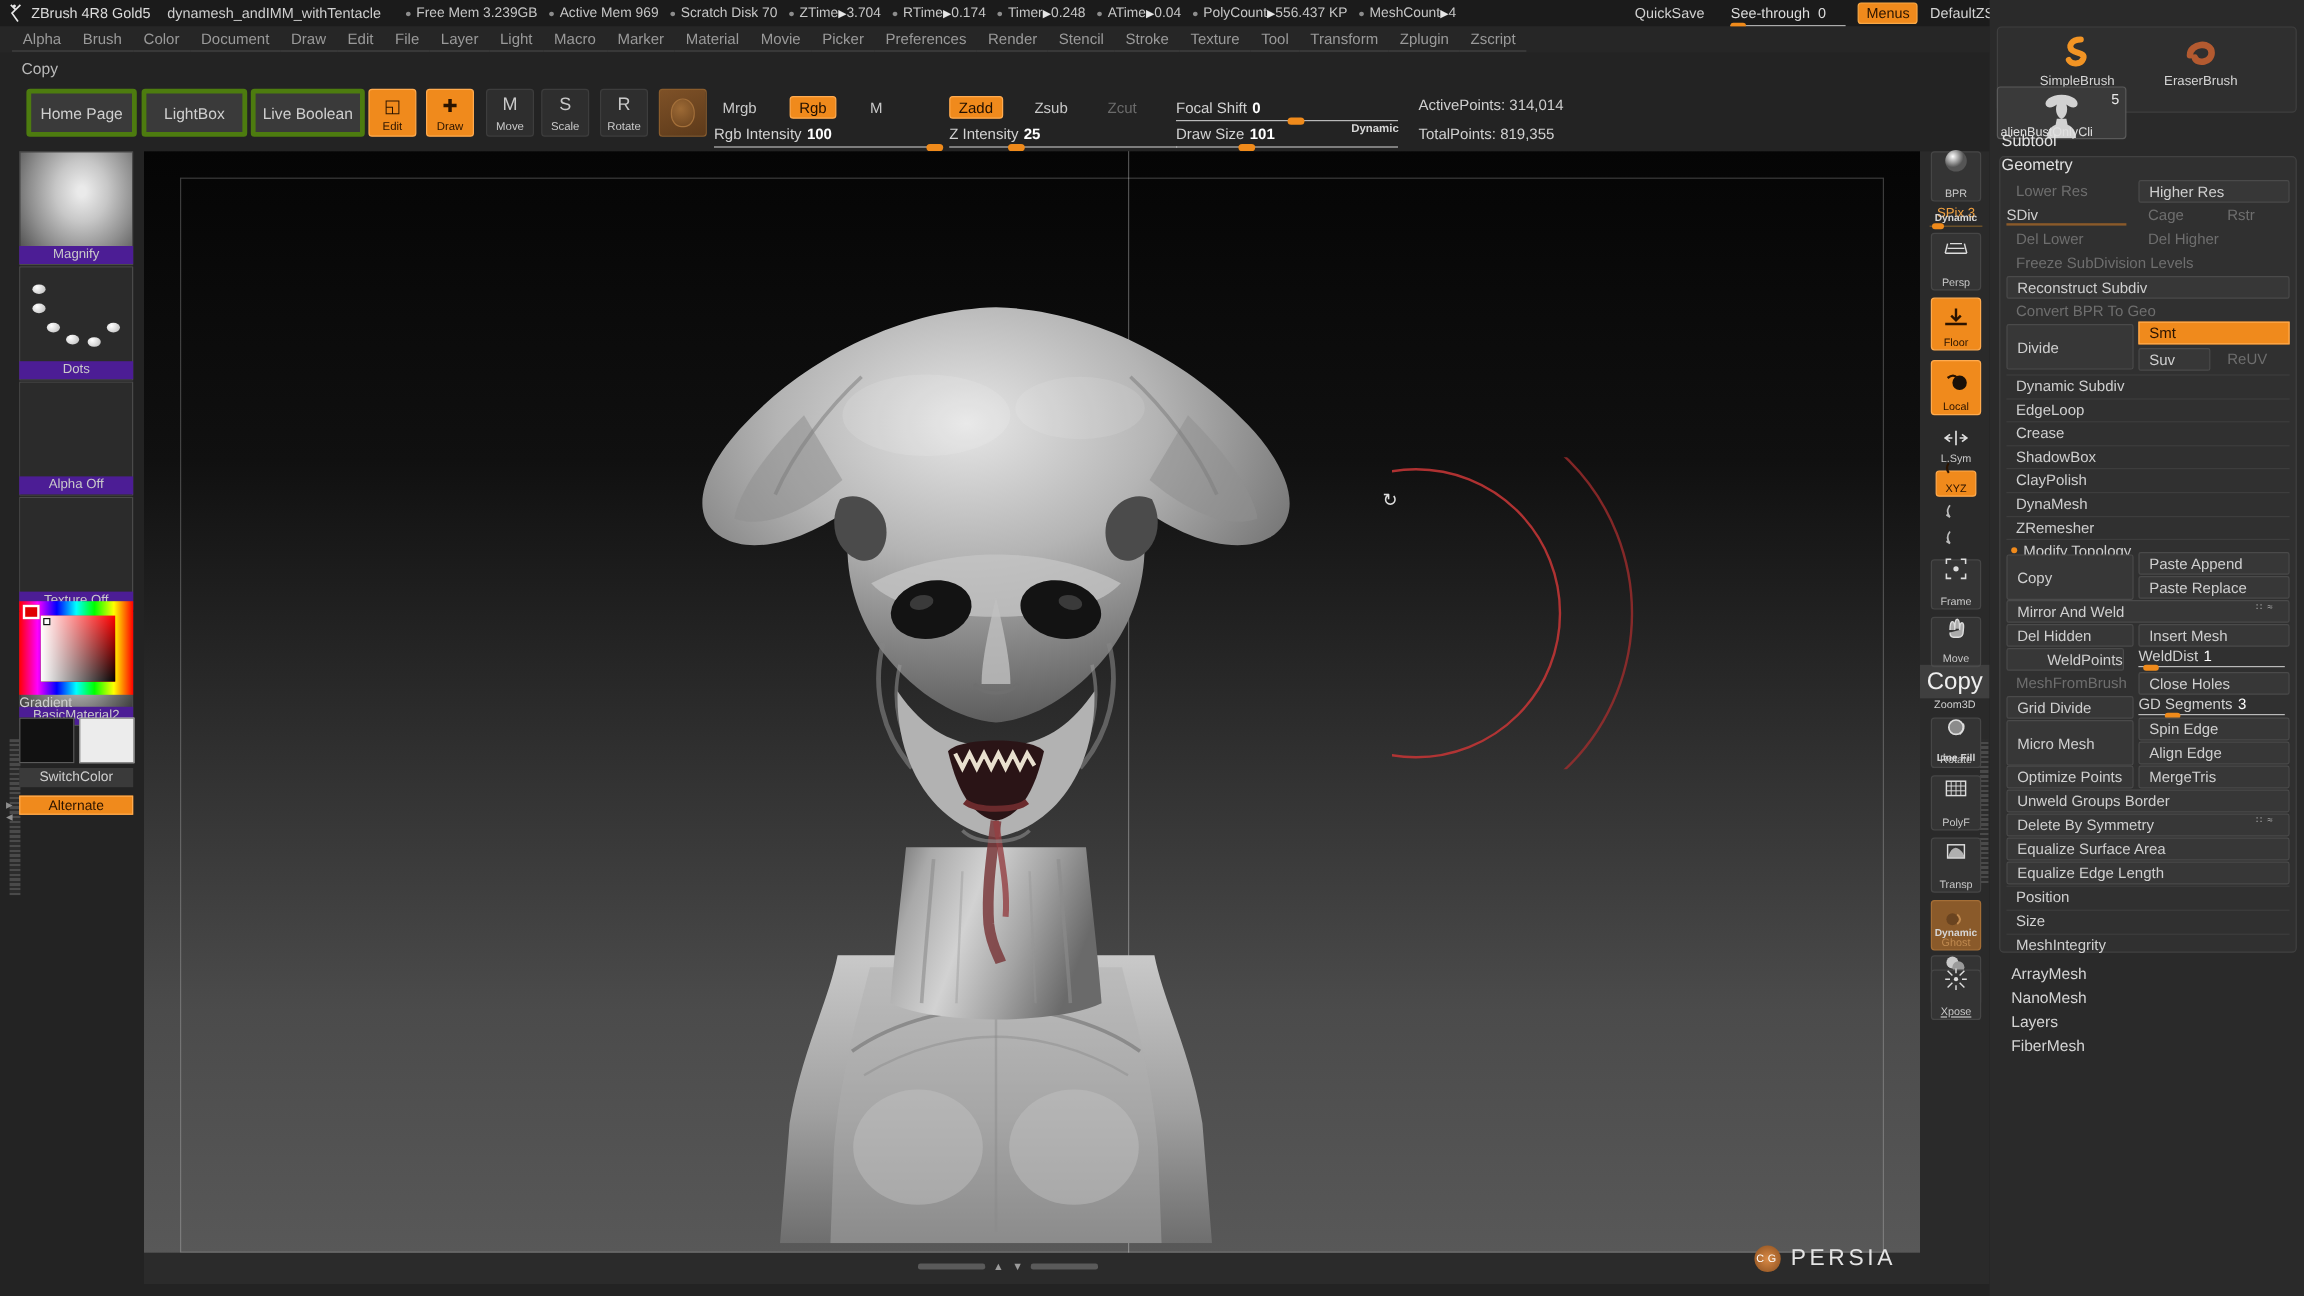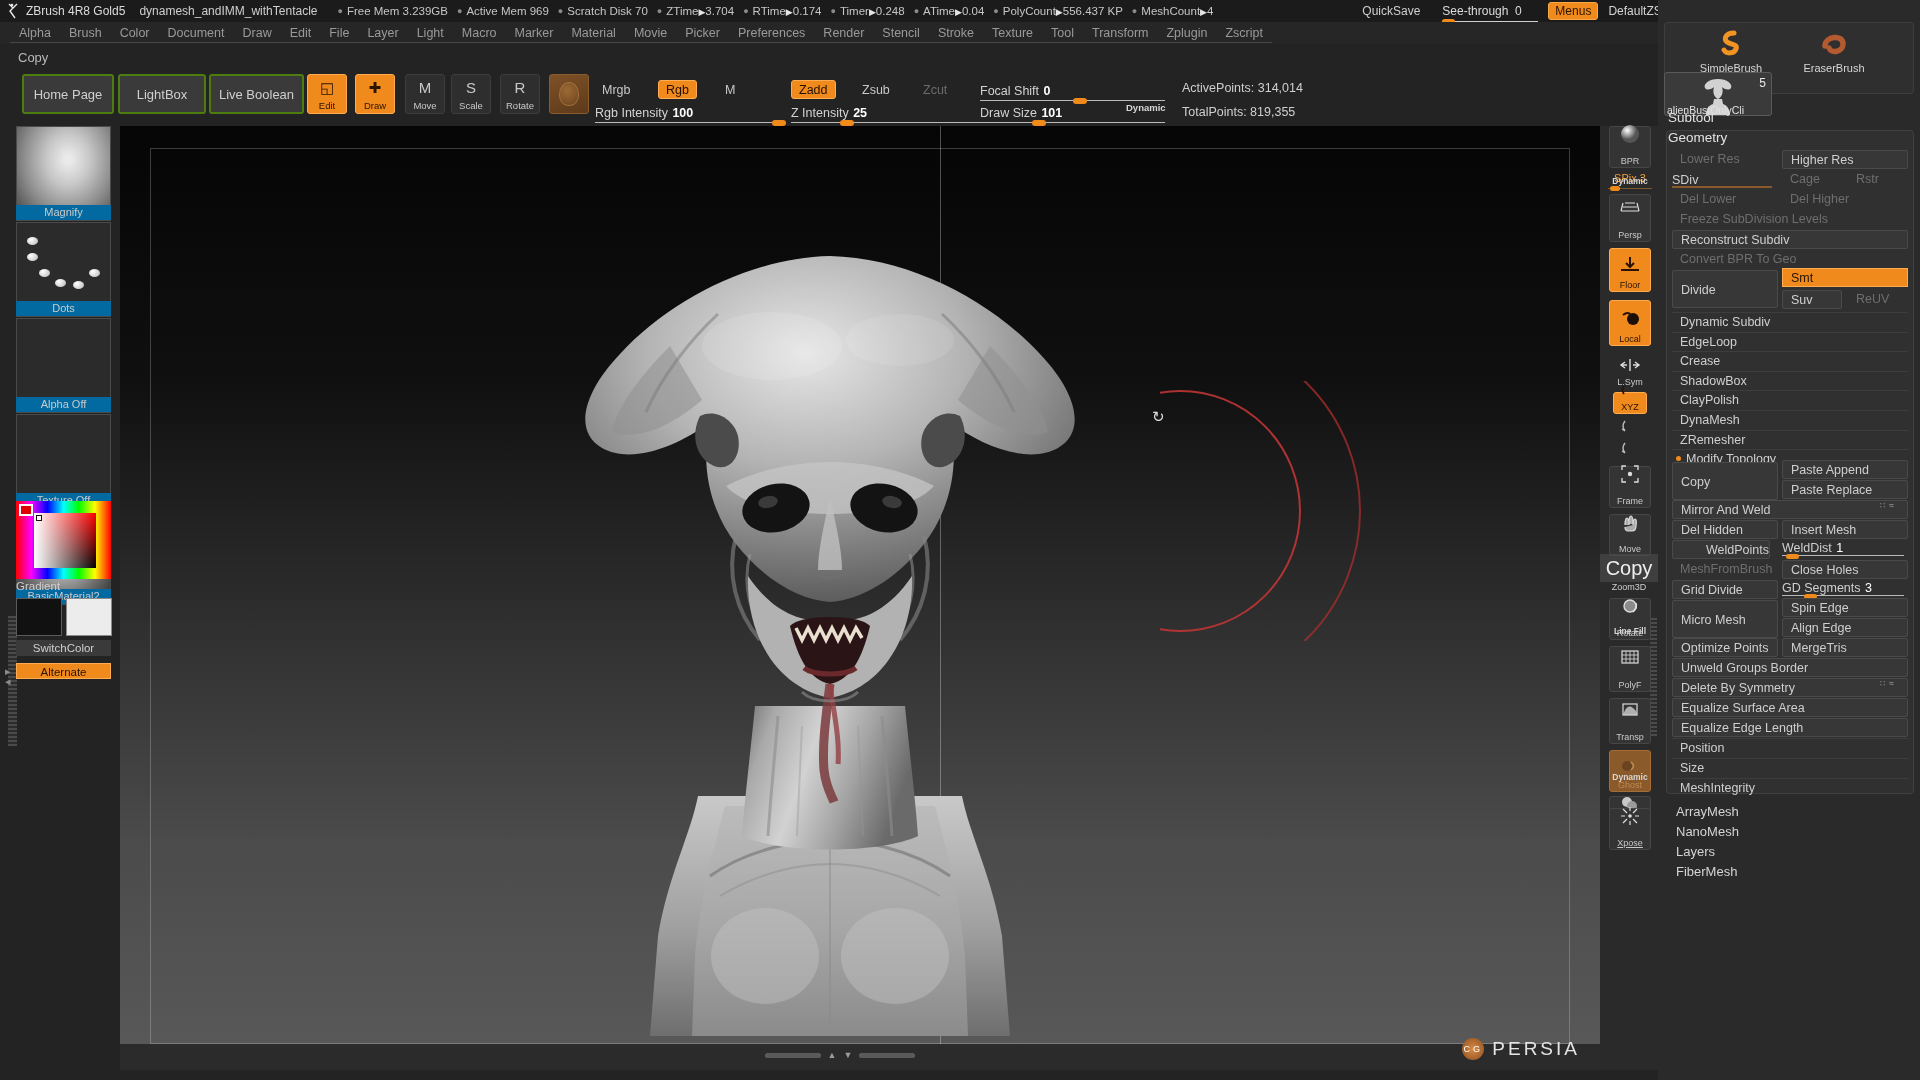--- a/index.html
+++ b/index.html
@@ -33,21 +33,21 @@
   
   .menubar { position:absolute; left:0; top:22px; width:1920px; height:22px;
     background:#262626; display:flex; align-items:center; padding-left:10px; }
   .menu-item { font-size:12.5px; color:#9a9a9a; padding:2px 9px; border-bottom:1px solid #444; }
 
   
   .copylabel { position:absolute; left:18px; top:50px; font-size:13px; color:#b9b9b9; }
 
   
   .shelf { position:absolute; left:0; top:70px; width:1700px; height:48px; }
-  .sh-btn { position:absolute; top:4px; height:40px; background:#3a3a3a; border:2px solid #4d7c0f;
+  .sh-btn { position:absolute; top:4px; height:40px; background:#3a3a3a; border:4px solid #4d7c0f;
     border-radius:3px; display:flex; align-items:center; justify-content:center;
     font-size:13px; color:#cfcfcf; }
   .sq { position:absolute; top:4px; width:40px; height:40px; border-radius:3px;
     display:flex; flex-direction:column; align-items:center; justify-content:flex-end;
     font-size:9.5px; padding-bottom:2px; }
   .sq.on { background:#f08a1c; color:#2a1400; border:1px solid #ffab4f; }
   .sq.off { background:#2e2e2e; color:#c9c9c9; border:1px solid #3d3d3d; }
   .sq .glyph { flex:1; display:flex; align-items:center; justify-content:center; font-size:15px; }
 
   .matthumb { position:absolute; top:4px; width:40px; height:40px; border-radius:3px;
@@ -68,21 +68,21 @@
   .s-track { position:absolute; left:0; bottom:0px; height:1.5px; background:#b9b9b9; }
   .s-knob { position:absolute; bottom:-2.5px; width:14px; height:6px; background:#ef8a1b; border-radius:3px; }
   .dynlabel { position:absolute; font-size:9.5px; font-weight:bold; color:#d6d6d6; }
 
   .ptinfo { position:absolute; font-size:12.5px; color:#cfcfcf; white-space:nowrap; }
 
   
   .leftbar { position:absolute; left:0; top:126px; width:120px; height:700px; }
   .tile { position:absolute; left:16px; width:95px; height:95px; background:#303030;
     border:1px solid #4a4a4a; }
-  .tile-cap { position:absolute; left:16px; width:95px; height:15px; background:#0369a1;
+  .tile-cap { position:absolute; left:16px; width:95px; height:15px; background:#4c1d95;
     font-size:11px; color:#cacaca; text-align:center; line-height:15px; }
   .magnify-img { width:100%; height:100%;
     background:radial-gradient(ellipse at 55% 35%, #eaeaea 5%, #c7c7c7 30%, #8f8f8f 60%, #3c3c3c 100%); }
   .dots-img { position:relative; width:100%; height:100%; background:#2b2b2b; }
   .dots-img i { position:absolute; width:11px;height:8px;border-radius:50%;
     background:radial-gradient(circle at 35% 30%, #fff, #b6b6b6); }
   .blank-img { width:100%; height:100%; background:#2b2b2b; }
   .mat-img { width:100%; height:100%;
     background:radial-gradient(ellipse at 50% 42%, #f2f2f2 0%, #b9b9b9 28%, #6f6f6f 62%, #262626 100%); }
 

